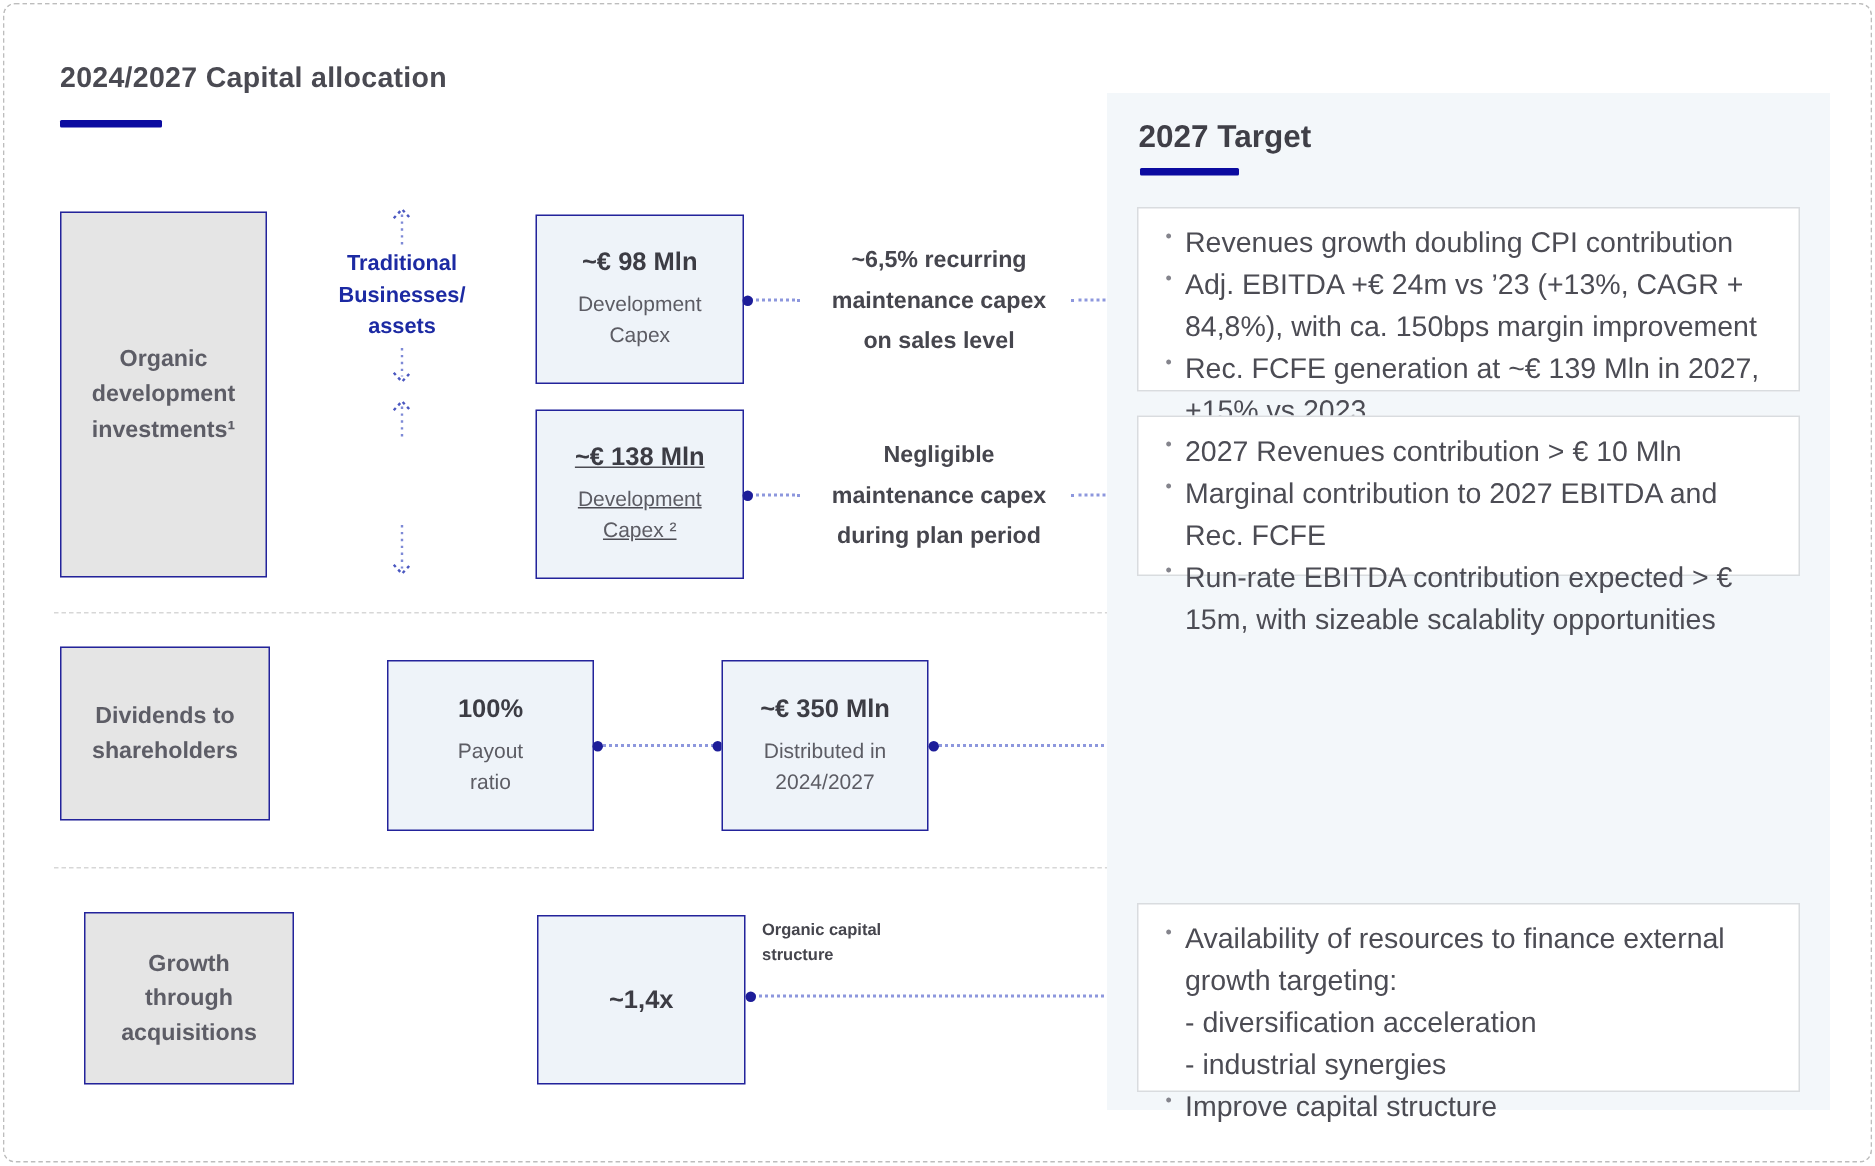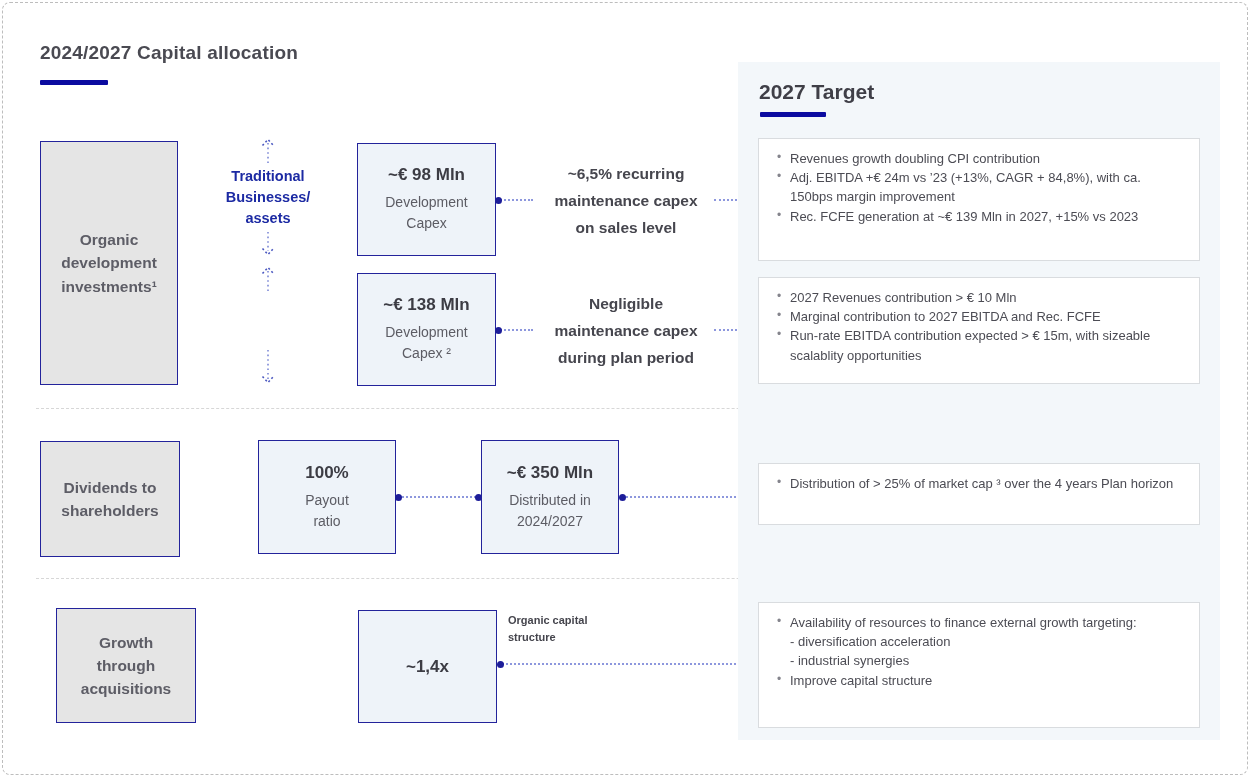--- a/index.html
+++ b/index.html
@@ -11,21 +11,21 @@
   .page-title { position:absolute; left:40px; top:42px; font-size:19px; font-weight:700; color:#4a4a52; letter-spacing:.2px; }
   .accent-bar { position:absolute; background:#0b0ba0; height:5px; border-radius:1px; }
   .title-bar { left:40px; top:80px; width:68px; }
 
   
   .panel { position:absolute; left:738px; top:62px; width:482px; height:678px; background:#f3f7fa; }
   .panel-heading { position:absolute; left:21px; top:18px; font-size:21px; font-weight:600; color:#3f3f47; }
   .panel-bar { left:22px; top:50px; width:66px; }
   .target-box { position:absolute; left:20px; width:442px; background:#ffffff; border:1px solid #d9dcdf; padding:10px 22px 8px 16px; }
   .target-box ul { list-style:none; }
-  .target-box li { position:relative; padding-left:15px; font-size:13px; line-height:1.48; color:#4c4c54; }
+  .target-box li { position:relative; padding-left:15px; font-size:19px; line-height:1.48; color:#4c4c54; }
   .target-box li.bullet::before { content:"•"; position:absolute; left:2px; top:0; color:#84848c; font-size:12px; }
   .tb-a { top:76px;  height:123px; }
   .tb-b { top:215px; height:107px; }
   .tb-c { top:401px; height:62px; }
   .tb-d { top:540px; height:126px; }
 
   
   .divider { position:absolute; left:36px; width:1174px; height:0; border-top:1px dashed #d7d7d7; }
 
   
@@ -97,21 +97,21 @@
       <path class="head" d="M2.5 26.5 L8 32.5 L13.5 26.5"></path>
   </svg>
 
   <div class="val-box" style="left:357px; top:143px; width:139px; height:113px;">
     <div class="value">~€ 98 Mln</div>
     <div class="vlabel">
       <div>Development</div>
       <div>Capex</div>
     </div>
   </div>
-  <div class="val-box" style="left:357px; top:273px; width:139px; height:113px;">
+  <div class="val-box" style="left:357px; top:273px; width:139px; height:113px;text-decoration:underline;">
     <div class="value">~€ 138 Mln</div>
     <div class="vlabel">
       <div>Development</div>
       <div>Capex ²</div>
     </div>
   </div>
 
   <div class="connector dl" style="left:497px; top:199px; width:36px;"></div>
   <div class="note" style="left:530px; top:160px;">
     <div class="line">~6,5% recurring</div>
@@ -123,21 +123,21 @@
   <div class="connector dl" style="left:497px; top:329px; width:36px;"></div>
   <div class="note" style="left:530px; top:290px;">
     <div class="line">Negligible</div>
     <div class="line">maintenance capex</div>
     <div class="line">during plan period</div>
   </div>
   <div class="connector dr" style="left:714px; top:329px; width:43px;"></div>
 
   <div class="divider" style="top:408px;"></div>
 
-  <div class="cat-box" style="left:40px; top:441px; width:140px; height:116px;">
+  <div class="cat-box" style="left:40px; top:431px; width:140px; height:116px;">
     <div>
       <div class="line">Dividends to</div>
       <div class="line">shareholders</div>
     </div>
   </div>
   <div class="val-box" style="left:258px; top:440px; width:138px; height:114px;">
     <div class="value">100%</div>
     <div class="vlabel">
       <div>Payout</div>
       <div>ratio</div>
@@ -184,25 +184,20 @@
     </div>
 
     <div class="target-box tb-b">
       <ul>
         <li class="bullet">2027 Revenues contribution &gt; € 10 Mln</li>
         <li class="bullet">Marginal contribution to 2027 EBITDA and Rec. FCFE</li>
         <li class="bullet">Run-rate EBITDA contribution expected &gt; € 15m, with sizeable scalablity opportunities</li>
       </ul>
     </div>
 
-    <div class="target-box tb-c">
-      <ul>
-        <li class="bullet">Distribution of &gt; 25% of market cap ³ over the 4 years Plan horizon</li>
-      </ul>
-    </div>
 
     <div class="target-box tb-d">
       <ul>
         <li class="bullet">Availability of resources to finance external growth targeting:</li>
         <li>- diversification acceleration</li>
         <li>- industrial synergies</li>
         <li class="bullet">Improve capital structure</li>
       </ul>
     </div>
   </div>

